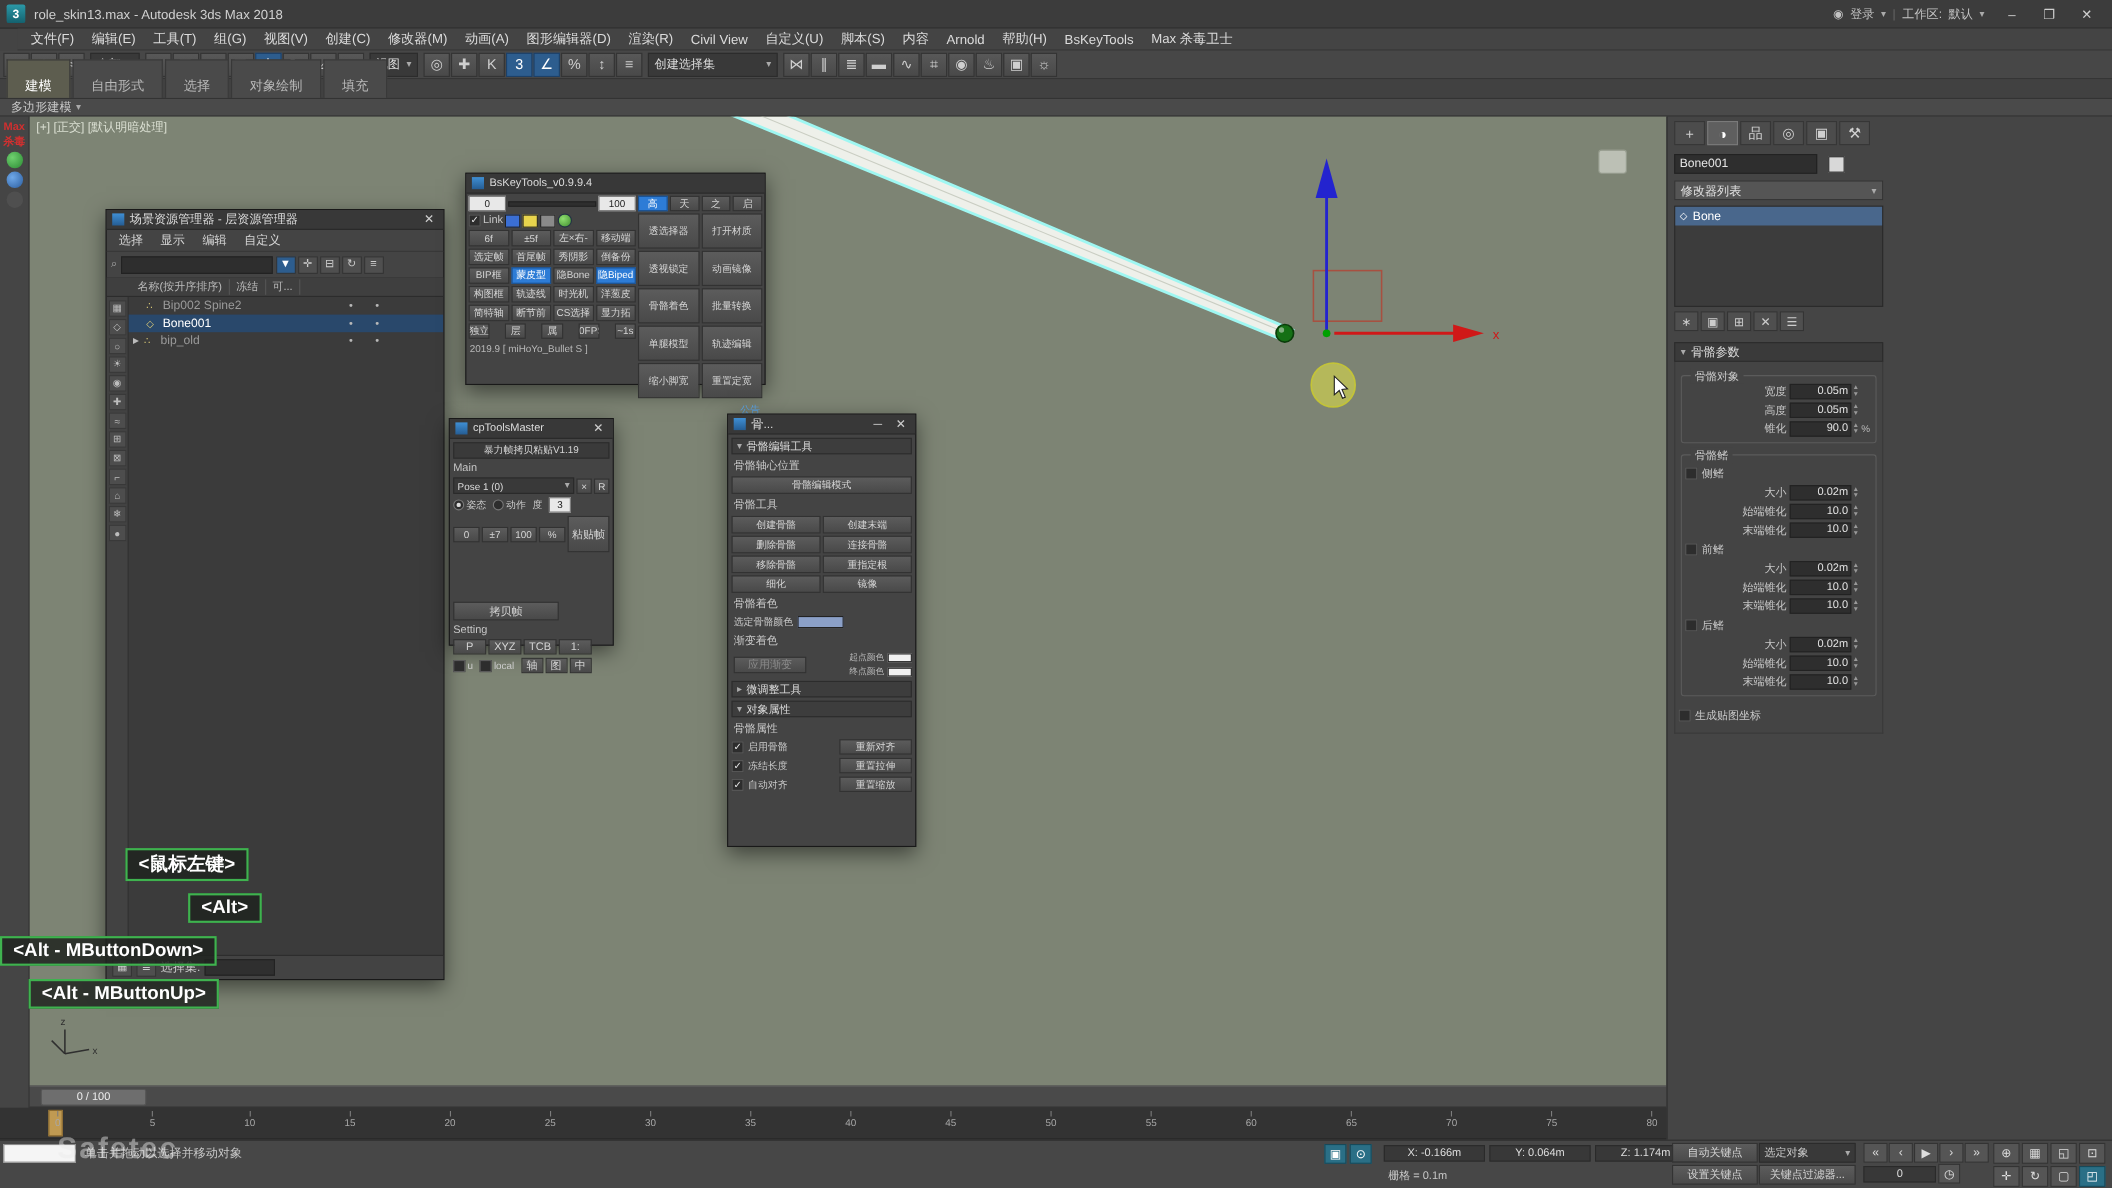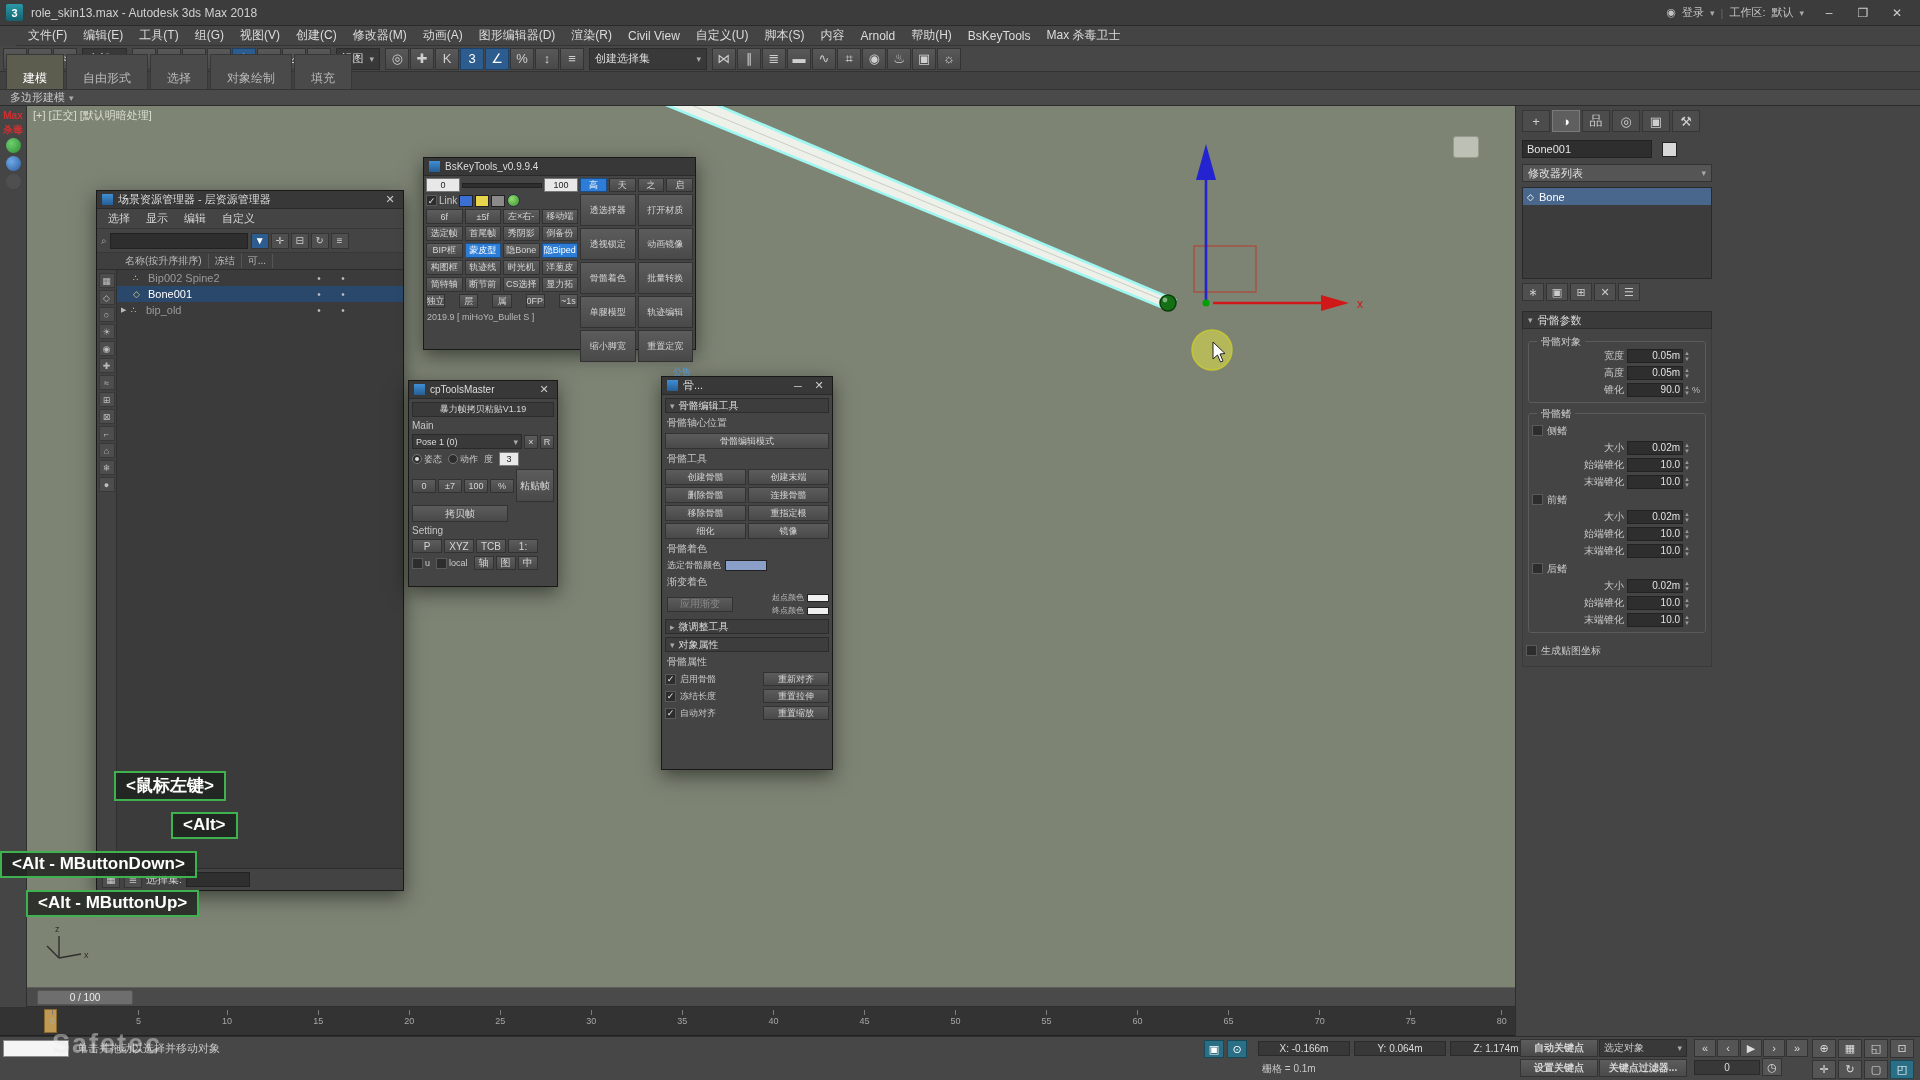--- a/index.html
+++ b/index.html
@@ -53,21 +53,21 @@
   .tick span { font-size:9px; color:#a8a8a8; }
   #rulermarker { position:absolute; left:44px; top:2px; width:13px; height:24px; background:#c09a52; border:1px solid #8a6a30; }
 
   #statusbar { left:0; top:1036px; width:1920px; height:44px; background:#474747; border-top:1px solid #2d2d2d; position:absolute; font-size:11px; }
   .sbrow { height:22px; display:flex; align-items:center; gap:8px; padding:0 3px; }
   .listener { width:66px; height:17px; border:1px solid #8a8a8a; }
   .sbtext { color:#c8c8c8; white-space:nowrap; }
   .sbicon { width:20px; height:18px; background:#555; border:1px solid #333; color:#ddd; font-size:11px; display:flex; align-items:center; justify-content:center; }
   .sbicon.active { background:#2a6f86; border-color:#174959; color:#fff; }
   .coordbox { width:92px; height:15px; background:#383838; border:1px solid #2a2a2a; color:#ddd; font-size:10px; display:flex; align-items:center; justify-content:center; }
-  .sbbtn { height:18px; background:linear-gradient(#5c5c5c,#4a4a4a); border:1px solid #333; color:#d5d5d5; font-size:10px; display:flex; align-items:center; justify-content:center; padding:2px 5px;font-weight:bold; }
+  .sbbtn { height:18px; background:linear-gradient(#5c5c5c,#4a4a4a); border:1px solid #333; color:#d5d5d5; font-size:10px; display:flex; align-items:center; justify-content:center; padding:2px 5px; }
   .sbdd { height:18px; background:#393939; border:1px solid #2b2b2b; color:#ccc; font-size:10px; display:flex; align-items:center; justify-content:space-between; padding:0 4px; gap:4px; }
   #watermark { position:absolute; left:52px; top:-8px; font-size:27px; font-weight:bold; color:rgba(235,235,235,.45); z-index:65; letter-spacing:2px; }
 
   
   #cmdpanel { left:1515px; top:106px; width:405px; height:930px; background:#454545; border-left:1px solid #2e2e2e; position:absolute; padding:4px 6px; }
   #cp-tabs { display:flex; gap:2px; margin-bottom:8px; }
   .cptab { width:28px; height:22px; background:#4c4c4c; border:1px solid #363636; color:#cfcfcf; font-size:13px; display:flex; align-items:center; justify-content:center; }
   .cptab.active { background:#5f5f5f; border-color:#7a7a7a; color:#fff; }
   .cp-field { background:#2e2e2e; border:1px solid #222; color:#e5e5e5; font-size:11px; height:18px; display:flex; align-items:center; padding:0 4px; }
   #cp-modlist { width:190px; height:18px; background:#555; border:1px solid #333; display:flex; align-items:center; justify-content:space-between; padding:0 5px; margin-top:6px; font-size:11px; color:#e0e0e0; }
@@ -149,21 +149,21 @@
   #cptools .body { padding:3px; display:flex; flex-direction:column; gap:3px; }
   #cptools .hdr { height:15px; background:#3a3a3a; border:1px solid #2c2c2c; font-size:9px; color:#d5d5d5; display:flex; align-items:center; justify-content:center; }
   .cprow { display:flex; align-items:center; gap:2px; }
   .cpdd { flex:1; height:15px; background:#393939; border:1px solid #2a2a2a; font-size:9px; color:#ddd; display:flex; align-items:center; justify-content:space-between; padding:0 3px; }
   .cpsm { width:14px; height:14px; font-size:9px; }
   .radio { width:10px; height:10px; border:1px solid #777; border-radius:50%; background:#2d2d2d; position:relative; flex:none; }
   .radio.on::after { content:""; position:absolute; left:2px; top:2px; width:4px; height:4px; border-radius:50%; background:#ddd; }
   .rlabel { font-size:9px; color:#ccc; margin-right:4px; }
   .cpcell { width:24px; height:14px; font-size:9px; }
   #cp-paste { width:44px; height:33px; font-size:10px; }
-  #cp-copy { width:96px; height:17px; font-size:10px; }
+  #cp-copy { width:96px; height:17px; font-size:10px;margin-top:42px; }
 
   
   #bonedlg { left:661px; top:376px; width:172px; height:394px; z-index:22; }
   #bonedlg .body { padding:3px; display:flex; flex-direction:column; gap:3px; }
   .roll { height:15px; background:#3d3d3d; border:1px solid #2c2c2c; display:flex; align-items:center; gap:4px; padding:0 4px; font-size:10px; color:#ddd; }
   .dlabel { font-size:10px; color:#c9c9c9; padding-left:2px; }
   #bd-tools { display:grid; grid-template-columns:repeat(2,1fr); gap:2px; }
   #bd-tools .btn, .bd-btn { height:16px; font-size:9px; }
   .colorrow { display:flex; align-items:center; gap:4px; padding-left:2px; }
   .proprow { display:flex; align-items:center; gap:4px; }

